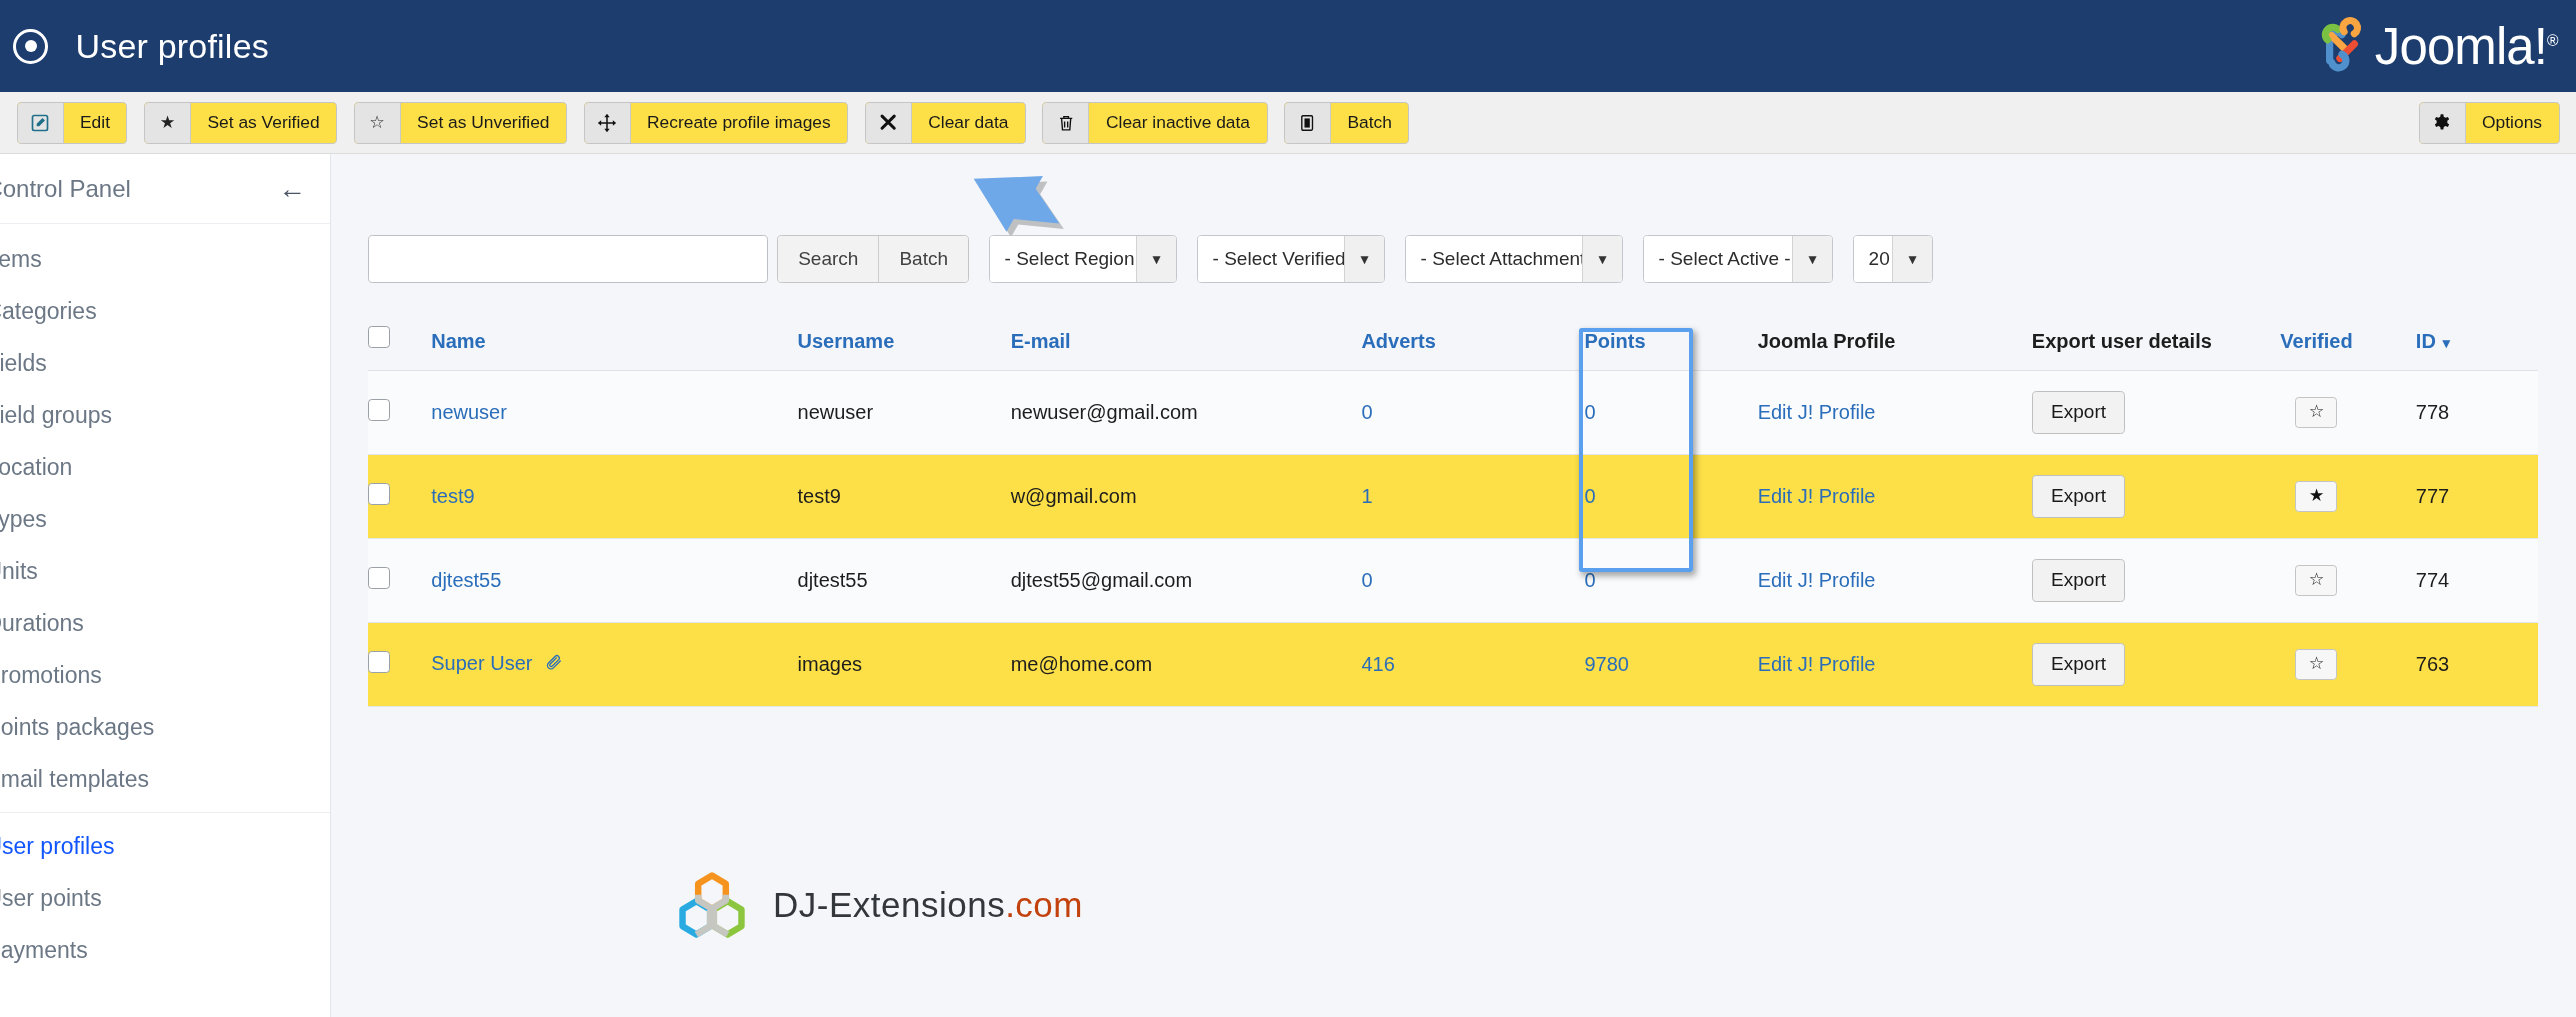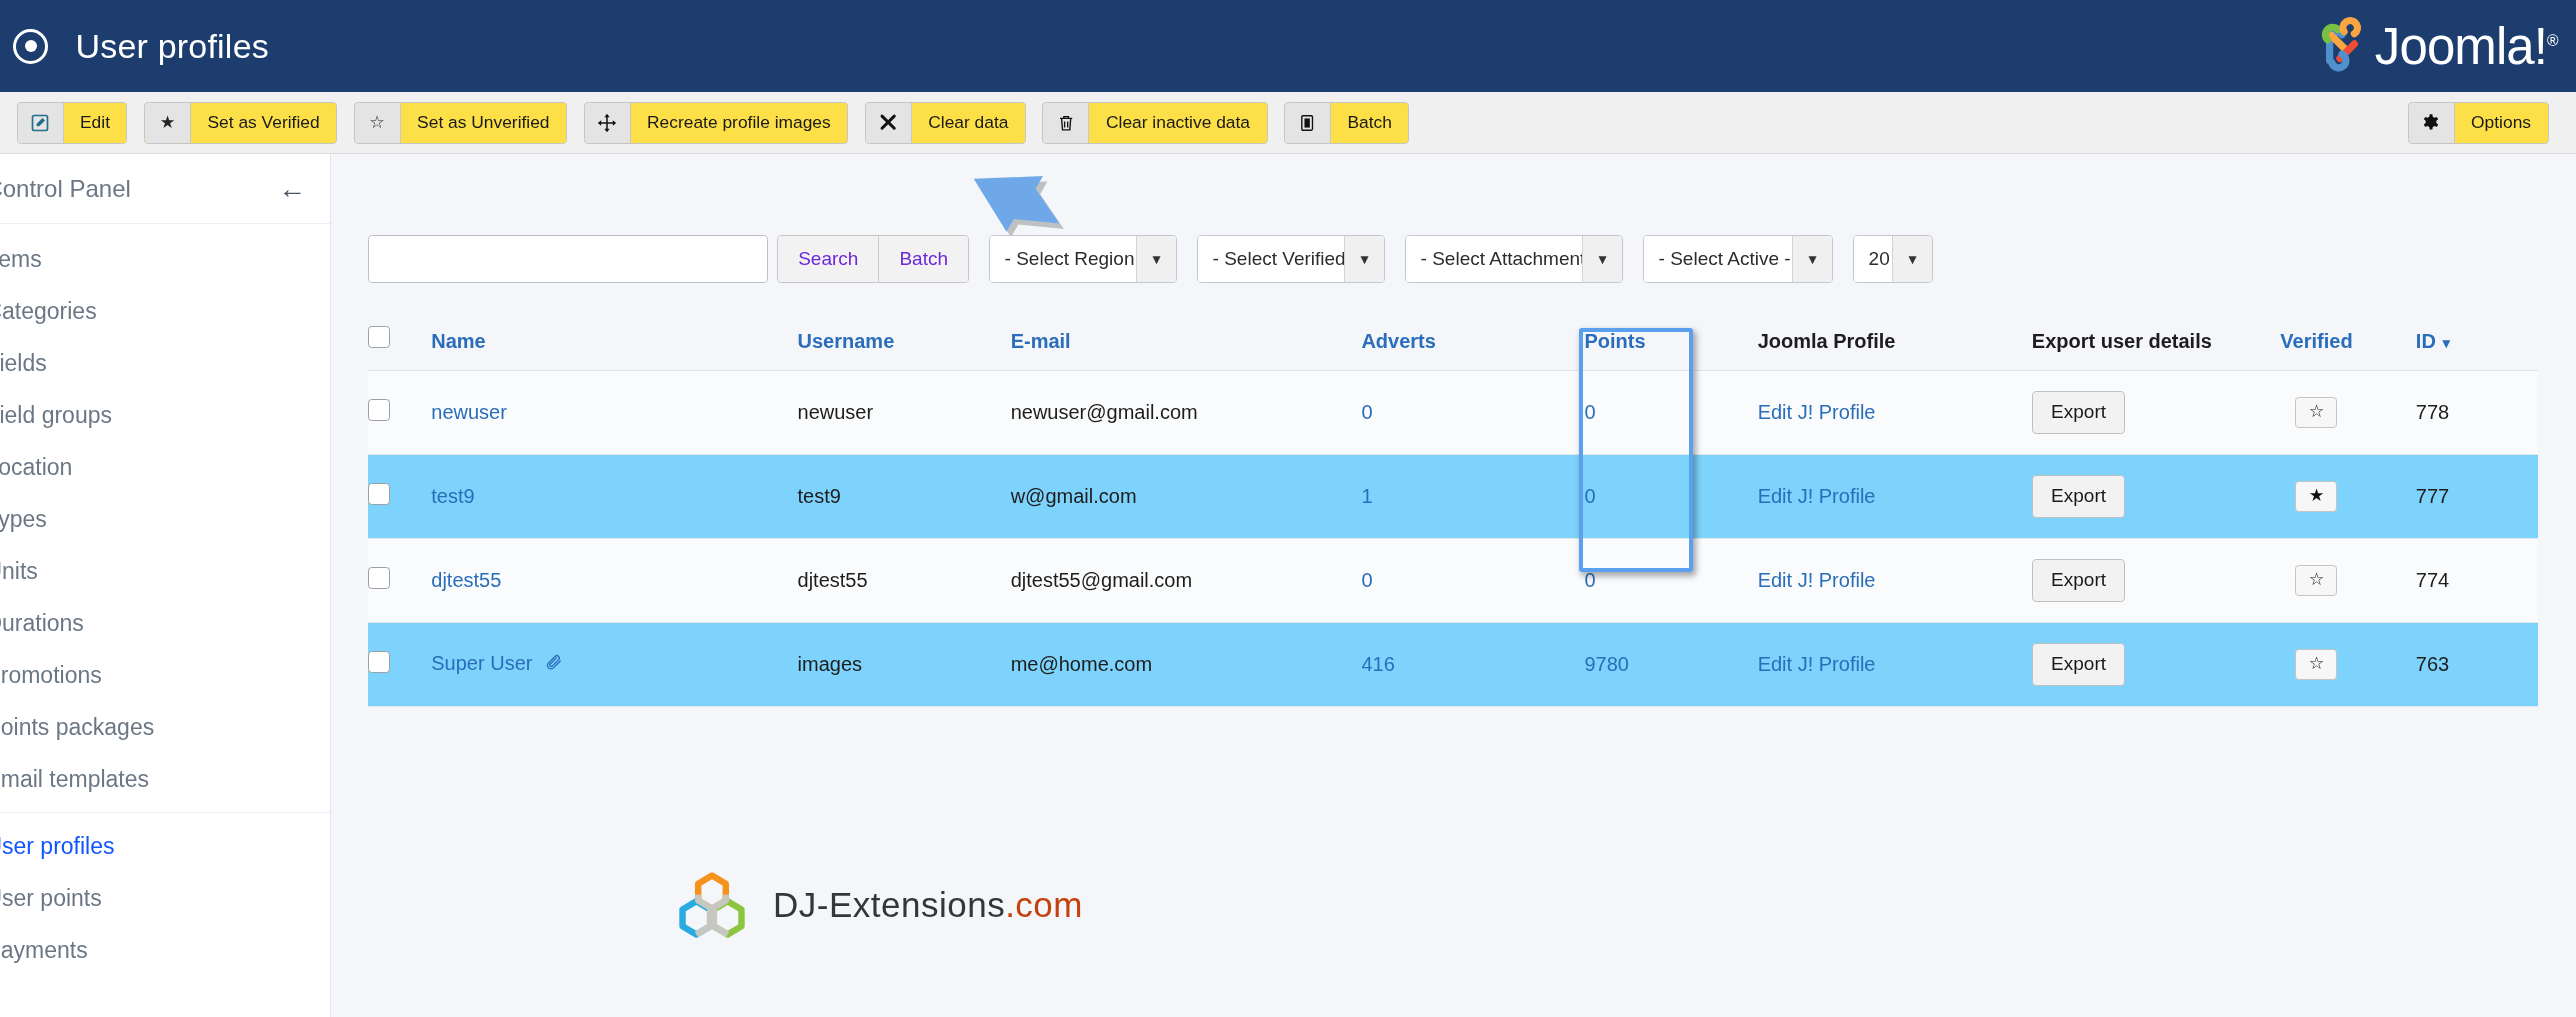--- a/index.html
+++ b/index.html
@@ -60,21 +60,21 @@
     border-right: 0.9px solid #c9c9c9;
     display: flex; align-items: center; justify-content: center;
     font-size: 17.4px; color: #222; line-height: 1;
   }
   .btn-lbl {
     display: flex; align-items: center;
     padding: 0 16.5px; font-size: 17.4px; color: #1a1a1a;
     white-space: nowrap;
   }
   #toolbar-right { margin-left: auto; margin-right: 0; }
-  #toolbar-right .btn-group { margin-right: 11px; }
+  #toolbar-right .btn-group { margin-right: 0; }
 
   
   #sidebar {
     position: absolute; top: 154px; left: 0;
     width: 331px; height: 864px;
     background: #ffffff;
     border-right: 0.9px solid #e2e6ec;
     overflow: hidden;
   }
   .side-row {
@@ -119,21 +119,21 @@
     padding: 0 11px; color: #222;
     font-family: "Liberation Sans", sans-serif;
   }
   #search-btn-group {
     display: inline-flex; height: 48px; margin-left: 9.2px;
     border: 0.9px solid #c5c5c5; border-radius: 4.6px; overflow: hidden;
     background: #f2f2f2;
   }
   .sbtn {
     display: flex; align-items: center; justify-content: center;
-    padding: 0 20px; font-size: 19px; color: #6d28d9; background: #f2f2f2;
+    padding: 0 20px; font-size: 19px; color: #404040; background: #f2f2f2;
     white-space: nowrap;
   }
   #search-btn { border-right: 0.9px solid #cdcdcd; }
 
   .select-wrap {
     display: inline-flex; align-items: stretch; height: 48px;
     border: 0.9px solid #c3c7cd; border-radius: 4.6px; overflow: hidden;
     background: #ffffff; margin-left: 20px;
   }
   .select-txt {
@@ -169,21 +169,21 @@
   }
   th.dark { color: #1d1d1d; }
   th.ctr, td.ctr { text-align: center; }
   tbody td {
     font-size: 20px; color: #1d1d1d;
     padding: 20px 0; vertical-align: middle;
     border-bottom: 0.9px solid #e3e6ea;
     background: transparent;
   }
   tbody tr.odd td { background: #fafbfc; }
-  tbody tr.even td { background: #7dd3fc; }
+  tbody tr.even td { background: #fde047; }
   thead tr th { background: #f4f6f9; }
   a.lnk { color: #2a6dba; text-decoration: none; }
 
   .cbox {
     width: 22px; height: 22px; border: 0.9px solid #9aa0a6;
     border-radius: 3.7px; background: #fff; display: inline-block;
   }
   .star-btn {
     width: 42px; height: 31px; border: 0.9px solid #c4c4c4; border-radius: 3.7px;
     background: #f7f7f7; display: inline-flex;

